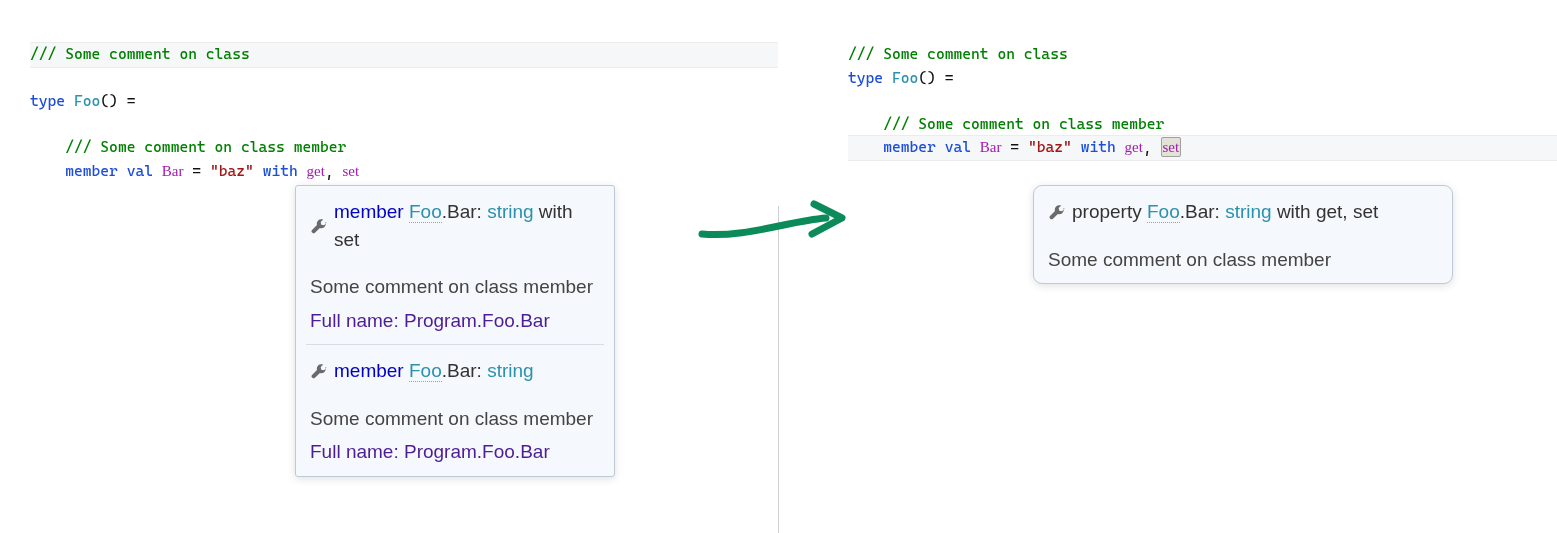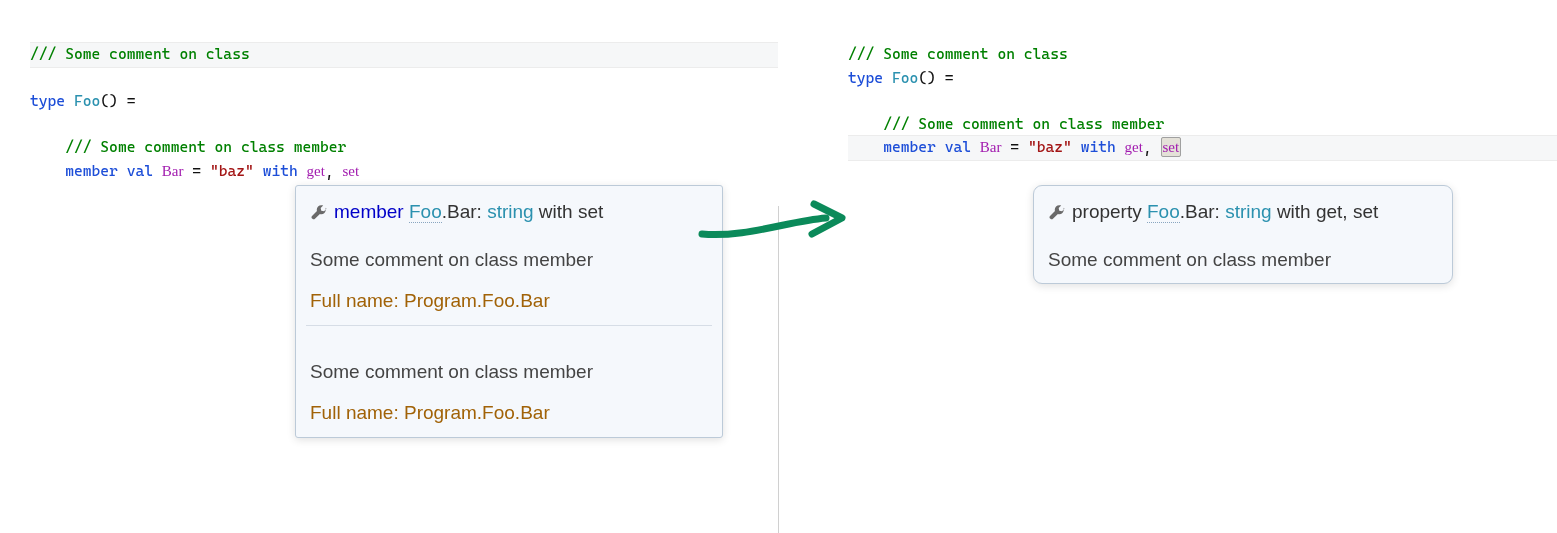--- a/index.html
+++ b/index.html
@@ -72,21 +72,21 @@
     box-shadow: 0 2px 8px rgba(0,0,0,0.12);
     font-family: "Segoe UI", Tahoma, sans-serif;
     font-size: 19px;
     line-height: 1.45;
     color: #333;
     padding: 6px 0;
   }
   .tooltip .block   { padding: 6px 14px 4px 14px; }
   .tooltip .sig     { display: flex; align-items: center; gap: 6px; margin-bottom: 4px; }
   .tooltip .desc    { color: #444; margin-top: 20px; }
-  .tooltip .full    { color: #a16207; margin-top: 14px; }
+  .tooltip .full    { color: #4c1d95; margin-top: 6px; }
   .tooltip .sep     { height: 1px; background: #d6dde6; margin: 6px 10px; }
 
   .wrench {
     width: 18px; height: 18px; flex: 0 0 18px;
     margin-top: 2px;
   }
   .wrench svg { display: block; }
 
   .st-kw     { color: #0000c8; }
   .st-type   { color: #2b91af; border-bottom: 1px dotted #89a6c0; }
@@ -110,21 +110,21 @@
 
   <div class="panel left">
     <div class="editor">
 <span class="hl-line"><span class="c-comment">/// Some comment on class</span></span>
 <span><span class="c-keyword">type</span> <span class="c-typename">Foo</span><span class="c-punct">() =</span></span>
 <span></span>
 <span>    <span class="c-comment">/// Some comment on class member</span></span>
 <span>    <span class="c-keyword">member</span> <span class="c-keyword">val</span> <span class="c-ident">Bar</span><span class="c-punct"> = </span><span class="c-string">"baz"</span> <span class="c-keyword">with</span> <span class="c-ident">get</span><span class="c-punct">, </span><span class="c-ident">set</span></span>
     </div>
 
-    <div class="tooltip" style="left:295px; top:185px; width:428px;">
+    <div class="tooltip" style="left:295px; top:185px; width:320px;">
       <div class="block">
         <div class="sig">
           <span class="wrench">
             <svg viewBox="0 0 16 16" width="18" height="18">
               <path fill="#6a6a6a" d="M13.7 3.3c.2.5.3 1.1.3 1.7 0 2.2-1.8 4-4 4-.4 0-.8-.1-1.2-.2L4.4 13.2c-.6.6-1.6.6-2.2 0l-.4-.4c-.6-.6-.6-1.6 0-2.2l4.4-4.4C6.1 5.8 6 5.4 6 5c0-2.2 1.8-4 4-4 .6 0 1.2.1 1.7.3L9.5 3.5 10 6l2.5.5 2.2-2.2z"></path>
             </svg>
           </span>
           <span>
             <span class="st-kw">member</span>
             <span> </span>
@@ -133,20 +133,32 @@
         </div>
         <div class="desc">Some comment on class member</div>
         <div class="full">
           <span>Full name: </span><span>Program.Foo.Bar</span>
         </div>
       </div>
 
       <div class="sep"></div>
 
       <div class="block">
+        <div class="sig">
+          <span class="wrench">
+            <svg viewBox="0 0 16 16" width="18" height="18">
+              <path fill="#6a6a6a" d="M13.7 3.3c.2.5.3 1.1.3 1.7 0 2.2-1.8 4-4 4-.4 0-.8-.1-1.2-.2L4.4 13.2c-.6.6-1.6.6-2.2 0l-.4-.4c-.6-.6-.6-1.6 0-2.2l4.4-4.4C6.1 5.8 6 5.4 6 5c0-2.2 1.8-4 4-4 .6 0 1.2.1 1.7.3L9.5 3.5 10 6l2.5.5 2.2-2.2z"></path>
+            </svg>
+          </span>
+          <span>
+            <span class="st-kw">member</span>
+            <span> </span>
+            <span class="st-type">Foo</span><span class="st-txt">.Bar: </span><span class="st-stype">string</span><span class="st-txt"></span>
+          </span>
+        </div>
         <div class="desc">Some comment on class member</div>
         <div class="full">
           <span>Full name: </span><span>Program.Foo.Bar</span>
         </div>
       </div>
     </div>
   </div>
 
   <div class="divider"></div>
 

